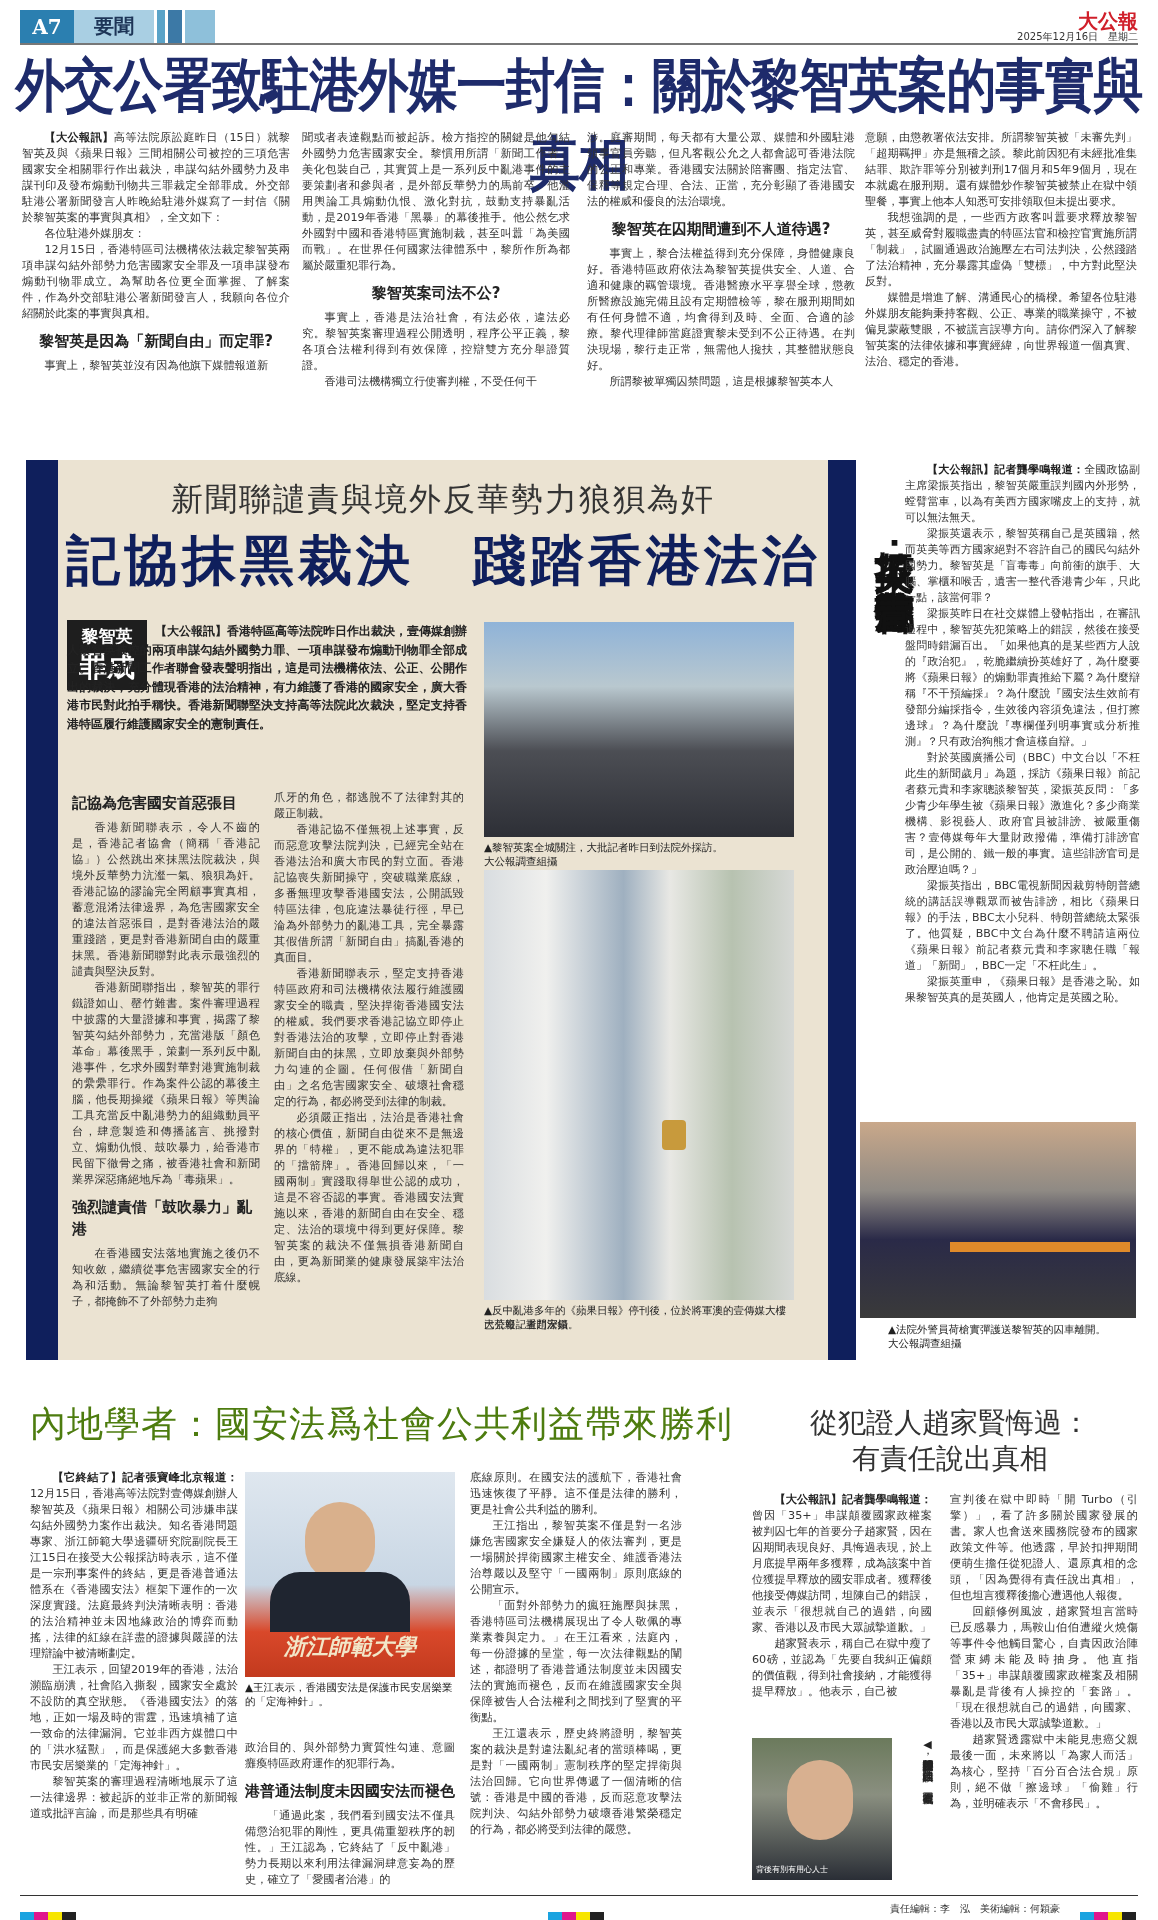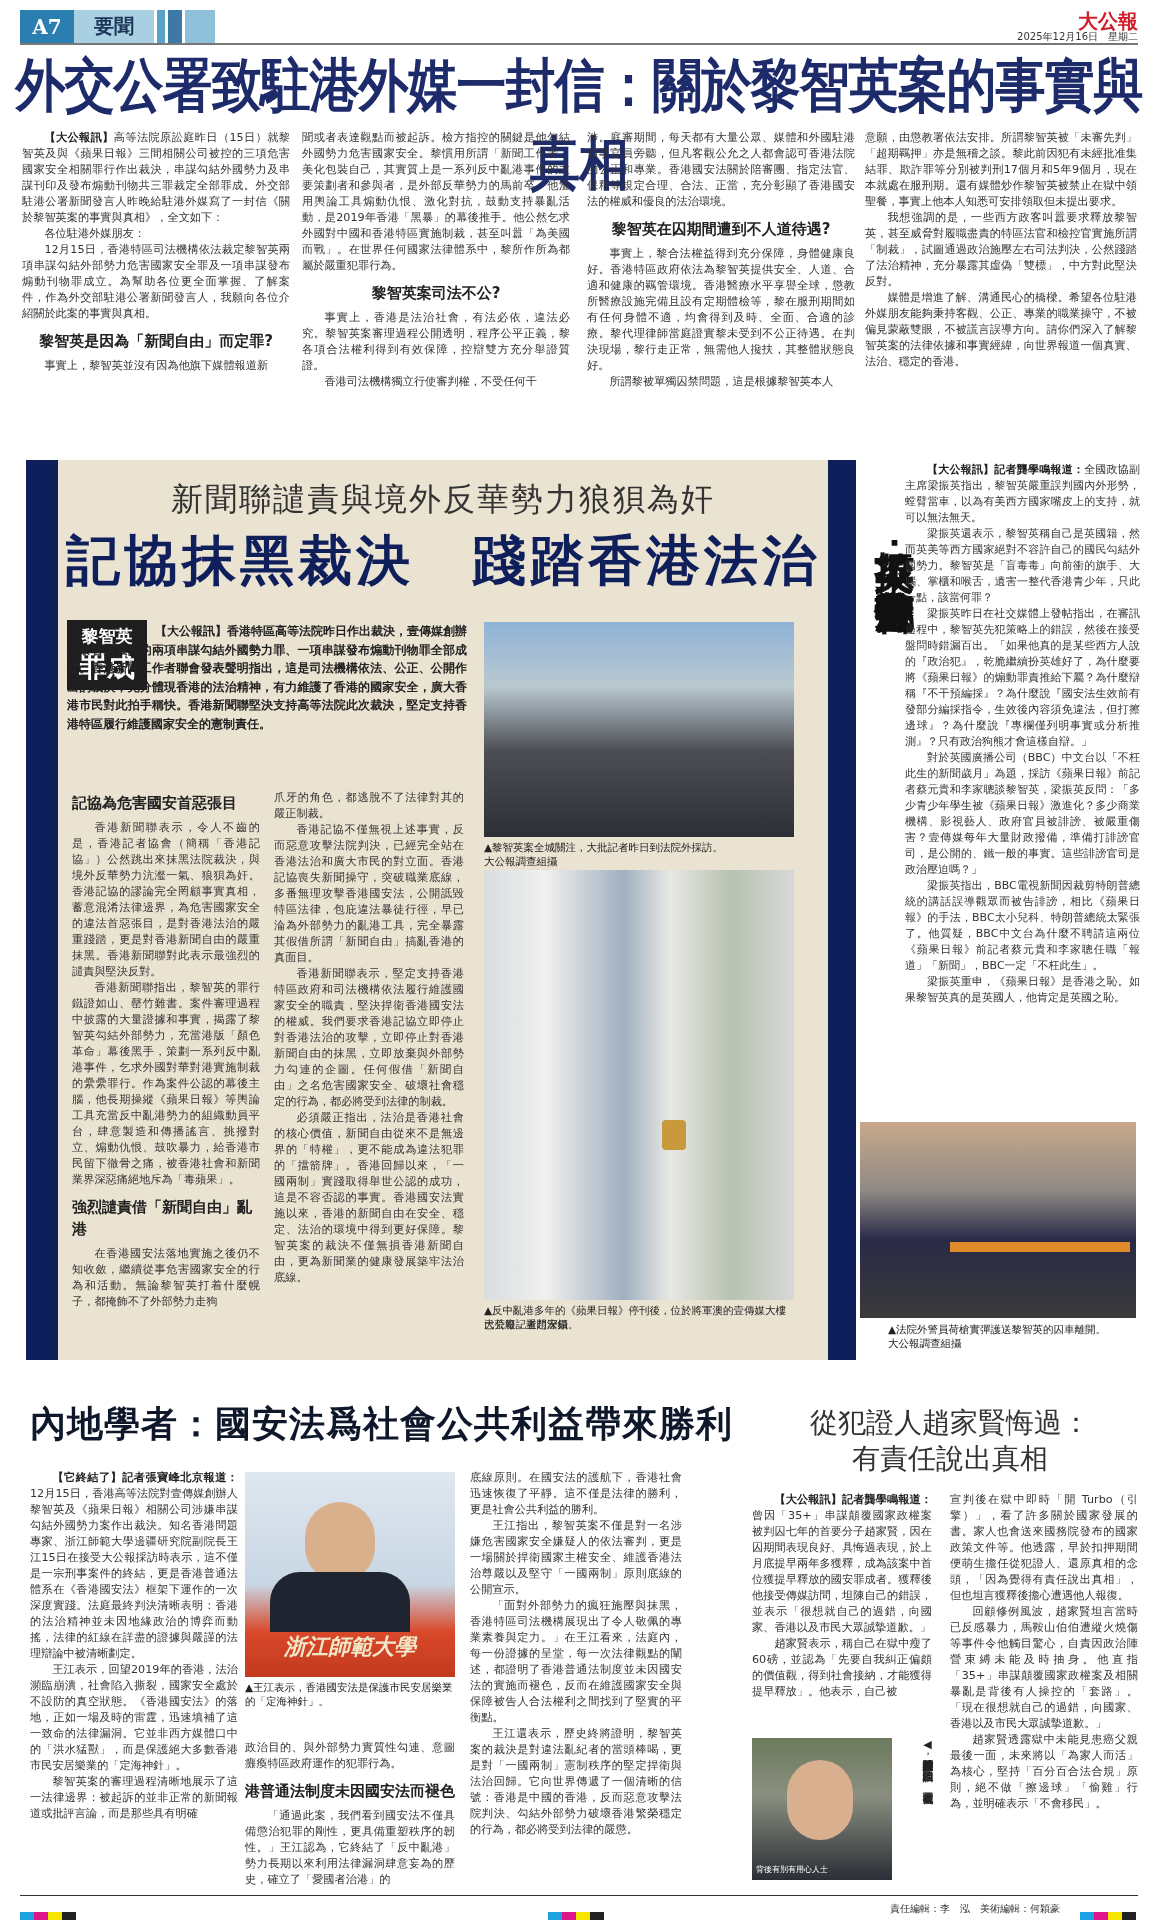--- a/index.html
+++ b/index.html
@@ -26,21 +26,21 @@
 .box-title{left:58px;top:525px;width:770px;text-align:center;font-size:54px;font-weight:bold;color:#0f1f5c;letter-spacing:4px;font-family:"DejaVu Sans",sans-serif}
 .badge{left:67px;top:620px;width:80px;height:70px;background:#1e1e1e;color:#fff;font-weight:bold;text-align:center;display:flex;flex-direction:column;justify-content:center}
 .badge span:first-child{font-size:17px}
 .badge span:last-child{font-size:28px}
 .photo{background:#999;overflow:hidden}
 .cap{font-size:10.5px;line-height:14px;color:#222}
 .credit{}
 
 .vhead{left:872px;top:520px;width:46px;font-family:"DejaVu Serif",serif;font-weight:bold;font-size:40px;line-height:46px;color:#111;text-align:center;writing-mode:vertical-rl}
 
-.bot-title{left:30px;top:1400px;font-size:36px;font-weight:bold;color:#0f172a;letter-spacing:1px}
+.bot-title{left:30px;top:1400px;font-size:36px;font-weight:normal;color:#4d7c0f;letter-spacing:1px}
 .rt-title{left:760px;top:1405px;width:380px;text-align:center;font-size:28px;line-height:36px;color:#333}
 .footer-rule{left:20px;top:1895px;width:1118px;height:1px;background:#333}
 .swatch{display:inline-block;width:14px;height:8px}
 .footer{font-size:10px;color:#333}
 </style>
 </head>
 <body>
 
 <div class="abs hdr-tab">
   <div class="hdr-a7">A7</div>
@@ -89,21 +89,21 @@
   <span>黎智英</span>
   <span>罪成</span>
 </div>
 <div class="abs col" style="left:67px;top:622px;width:400px;font-size:12px;line-height:18.5px;color:#222">
   <p style="text-indent:88px"><span class="lead">【大公報訊】</span><b style="font-weight:bold">香港特區高等法院昨日作出裁決，壹傳媒創辦人黎智英被控的兩項串謀勾結外國勢力罪、一項串謀發布煽動刊物罪全部成立。香港新聞工作者聯會發表聲明指出，這是司法機構依法、公正、公開作出的裁決，充分體現香港的法治精神，有力維護了香港的國家安全，廣大香港市民對此拍手稱快。香港新聞聯堅決支持高等法院此次裁決，堅定支持香港特區履行維護國家安全的憲制責任。</b></p>
 </div>
 <div class="abs col" style="left:72px;top:792px;width:188px">
   <div class="sub" style="margin-top:0;text-align:left">記協為危害國安首惡張目</div>
   <p>香港新聞聯表示，令人不齒的是，香港記者協會（簡稱「香港記協」）公然跳出來抹黑法院裁決，與境外反華勢力沆瀣一氣、狼狽為奸。香港記協的謬論完全罔顧事實真相，蓄意混淆法律邊界，為危害國家安全的違法首惡張目，是對香港法治的嚴重踐踏，更是對香港新聞自由的嚴重抹黑。香港新聞聯對此表示最強烈的譴責與堅決反對。</p>
   <p>香港新聞聯指出，黎智英的罪行鐵證如山、罄竹難書。案件審理過程中披露的大量證據和事實，揭露了黎智英勾結外部勢力，充當港版「顏色革命」幕後黑手，策劃一系列反中亂港事件，乞求外國對華對港實施制裁的纍纍罪行。作為案件公認的幕後主腦，他長期操縱《蘋果日報》等輿論工具充當反中亂港勢力的組織動員平台，肆意製造和傳播謠言、挑撥對立、煽動仇恨、鼓吹暴力，給香港市民留下徹骨之痛，被香港社會和新聞業界深惡痛絕地斥為「毒蘋果」。</p>
-  <div class="sub" style="text-align:left">強烈譴責借「新聞自由」亂港</div>
+  <div class="sub" style="text-align:left">強烈譴責借「鼓吹暴力」亂港</div>
   <p>在香港國安法落地實施之後仍不知收斂，繼續從事危害國家安全的行為和活動。無論黎智英打着什麼幌子，都掩飾不了外部勢力走狗</p>
 </div>
 <div class="abs col" style="left:274px;top:790px;width:190px">
   <p style="text-indent:0">爪牙的角色，都逃脫不了法律對其的嚴正制裁。</p>
   <p>香港記協不僅無視上述事實，反而惡意攻擊法院判決，已經完全站在香港法治和廣大市民的對立面。香港記協喪失新聞操守，突破職業底線，多番無理攻擊香港國安法，公開詆毀特區法律，包庇違法暴徒行徑，早已淪為外部勢力的亂港工具，完全暴露其假借所謂「新聞自由」搞亂香港的真面目。</p>
   <p>香港新聞聯表示，堅定支持香港特區政府和司法機構依法履行維護國家安全的職責，堅決捍衛香港國安法的權威。我們要求香港記協立即停止對香港法治的攻擊，立即停止對香港新聞自由的抹黑，立即放棄與外部勢力勾連的企圖。任何假借「新聞自由」之名危害國家安全、破壞社會穩定的行為，都必將受到法律的制裁。</p>
   <p>必須嚴正指出，法治是香港社會的核心價值，新聞自由從來不是無邊界的「特權」，更不能成為違法犯罪的「擋箭牌」。香港回歸以來，「一國兩制」實踐取得舉世公認的成功，這是不容否認的事實。香港國安法實施以來，香港的新聞自由在安全、穩定、法治的環境中得到更好保障。黎智英案的裁決不僅無損香港新聞自由，更為新聞業的健康發展築牢法治底線。</p>
 </div>
 <div class="abs photo" style="left:484px;top:622px;width:310px;height:215px;background:linear-gradient(180deg,#8fb3d8 0%,#b9c8cf 30%,#4c4e54 60%,#2d2f36 100%)"></div>
 <div class="abs cap" style="left:484px;top:840px;width:310px">

